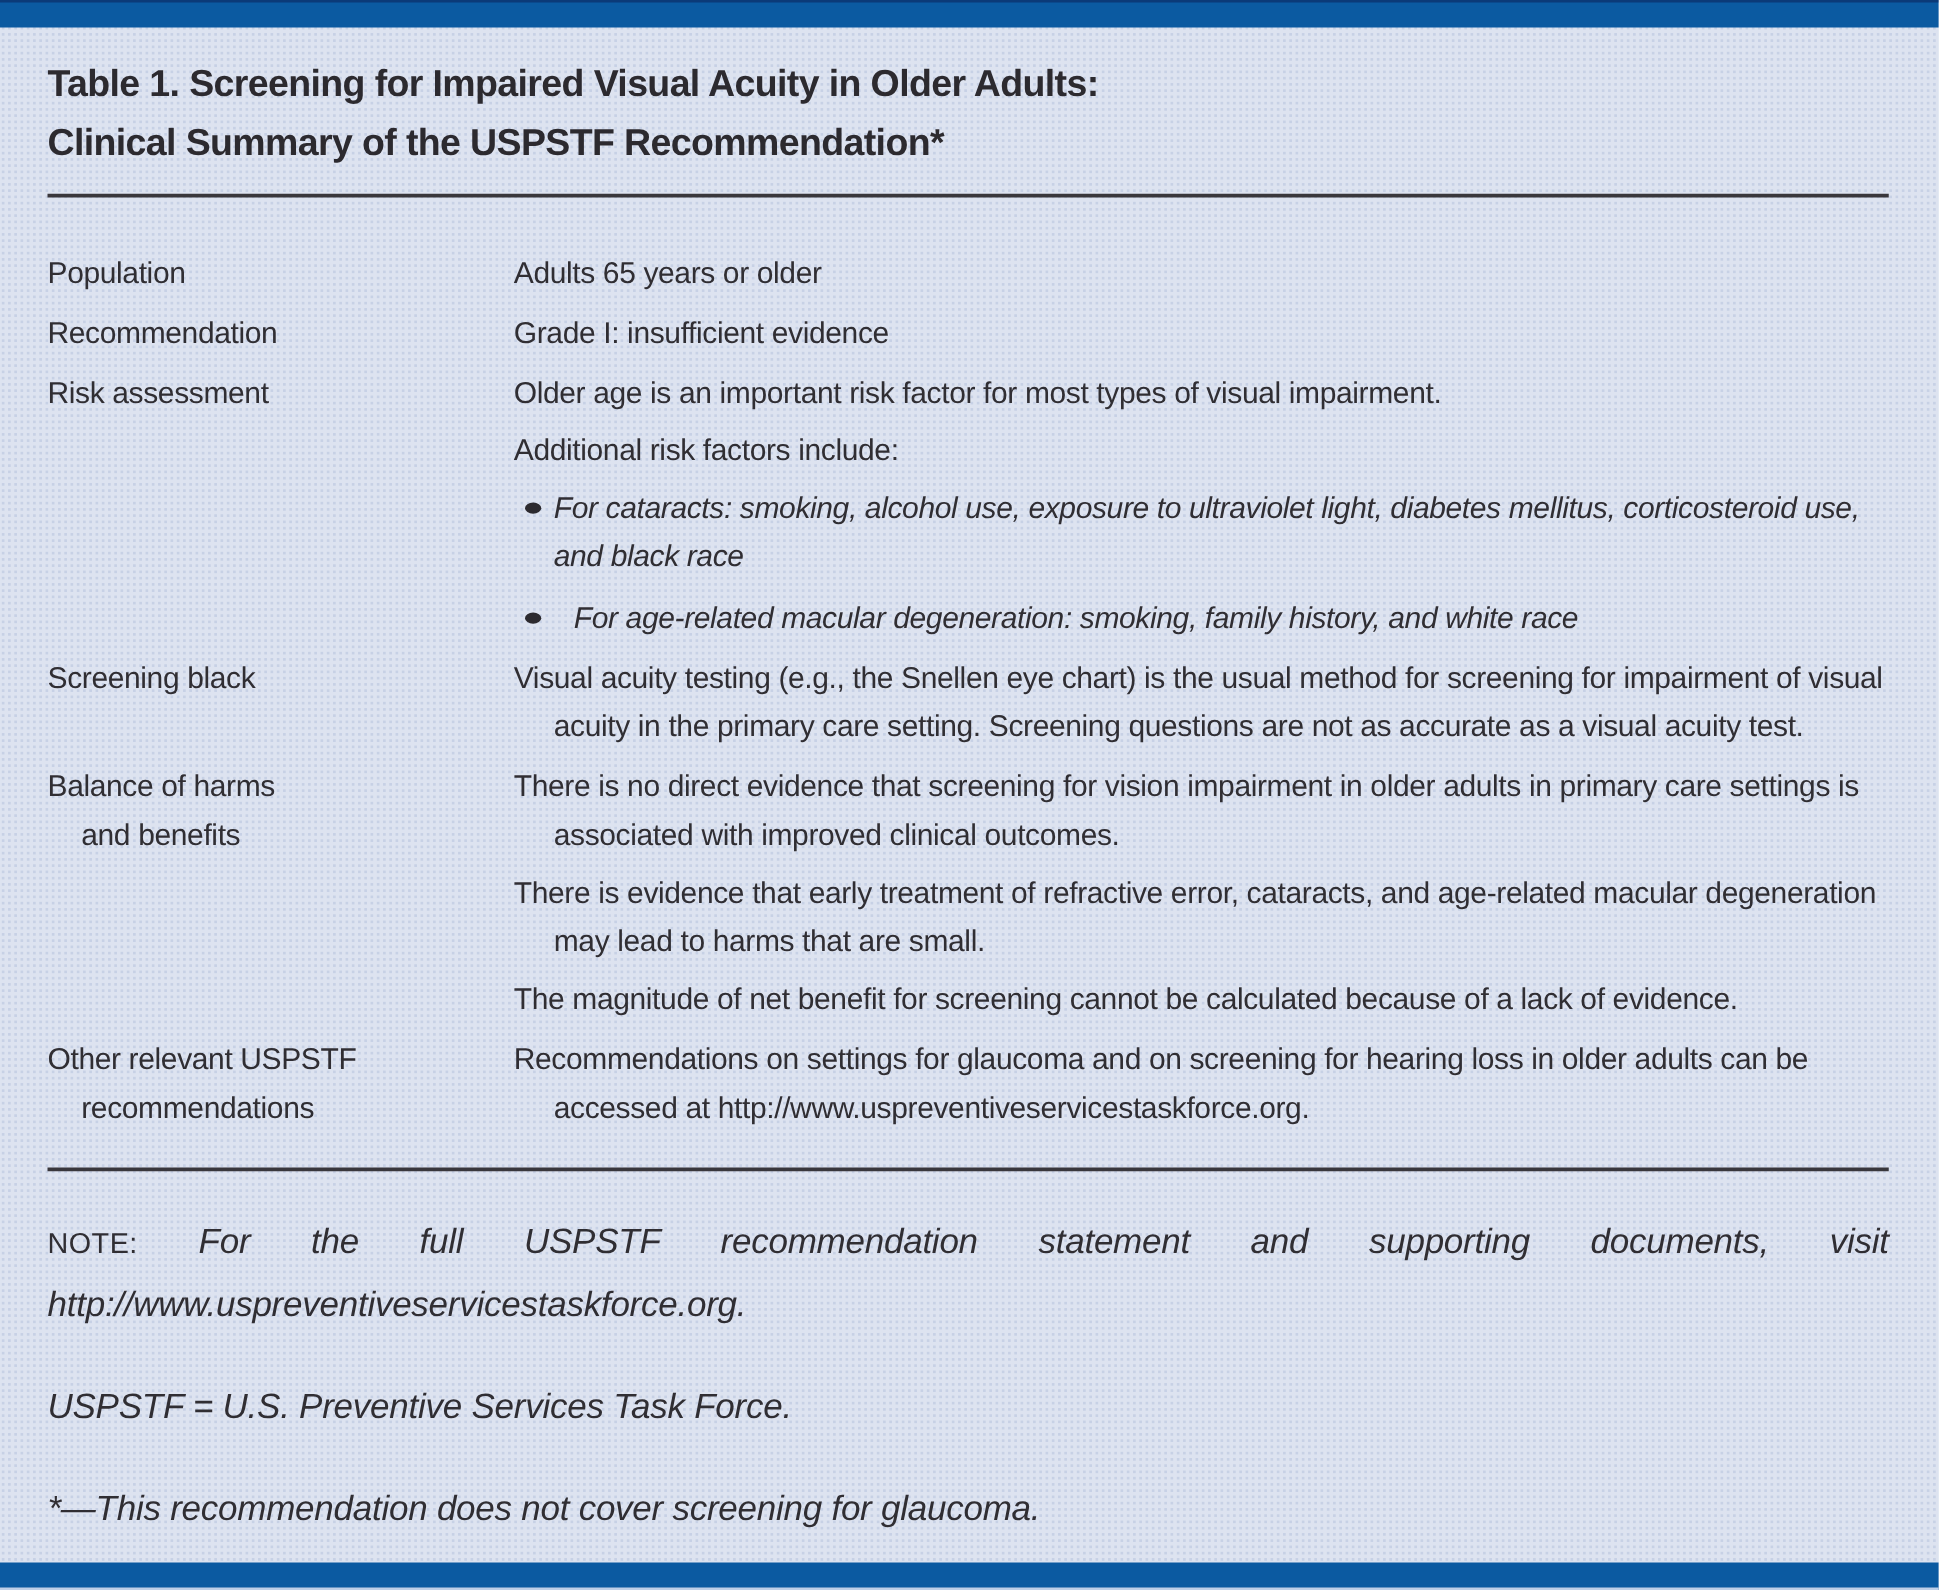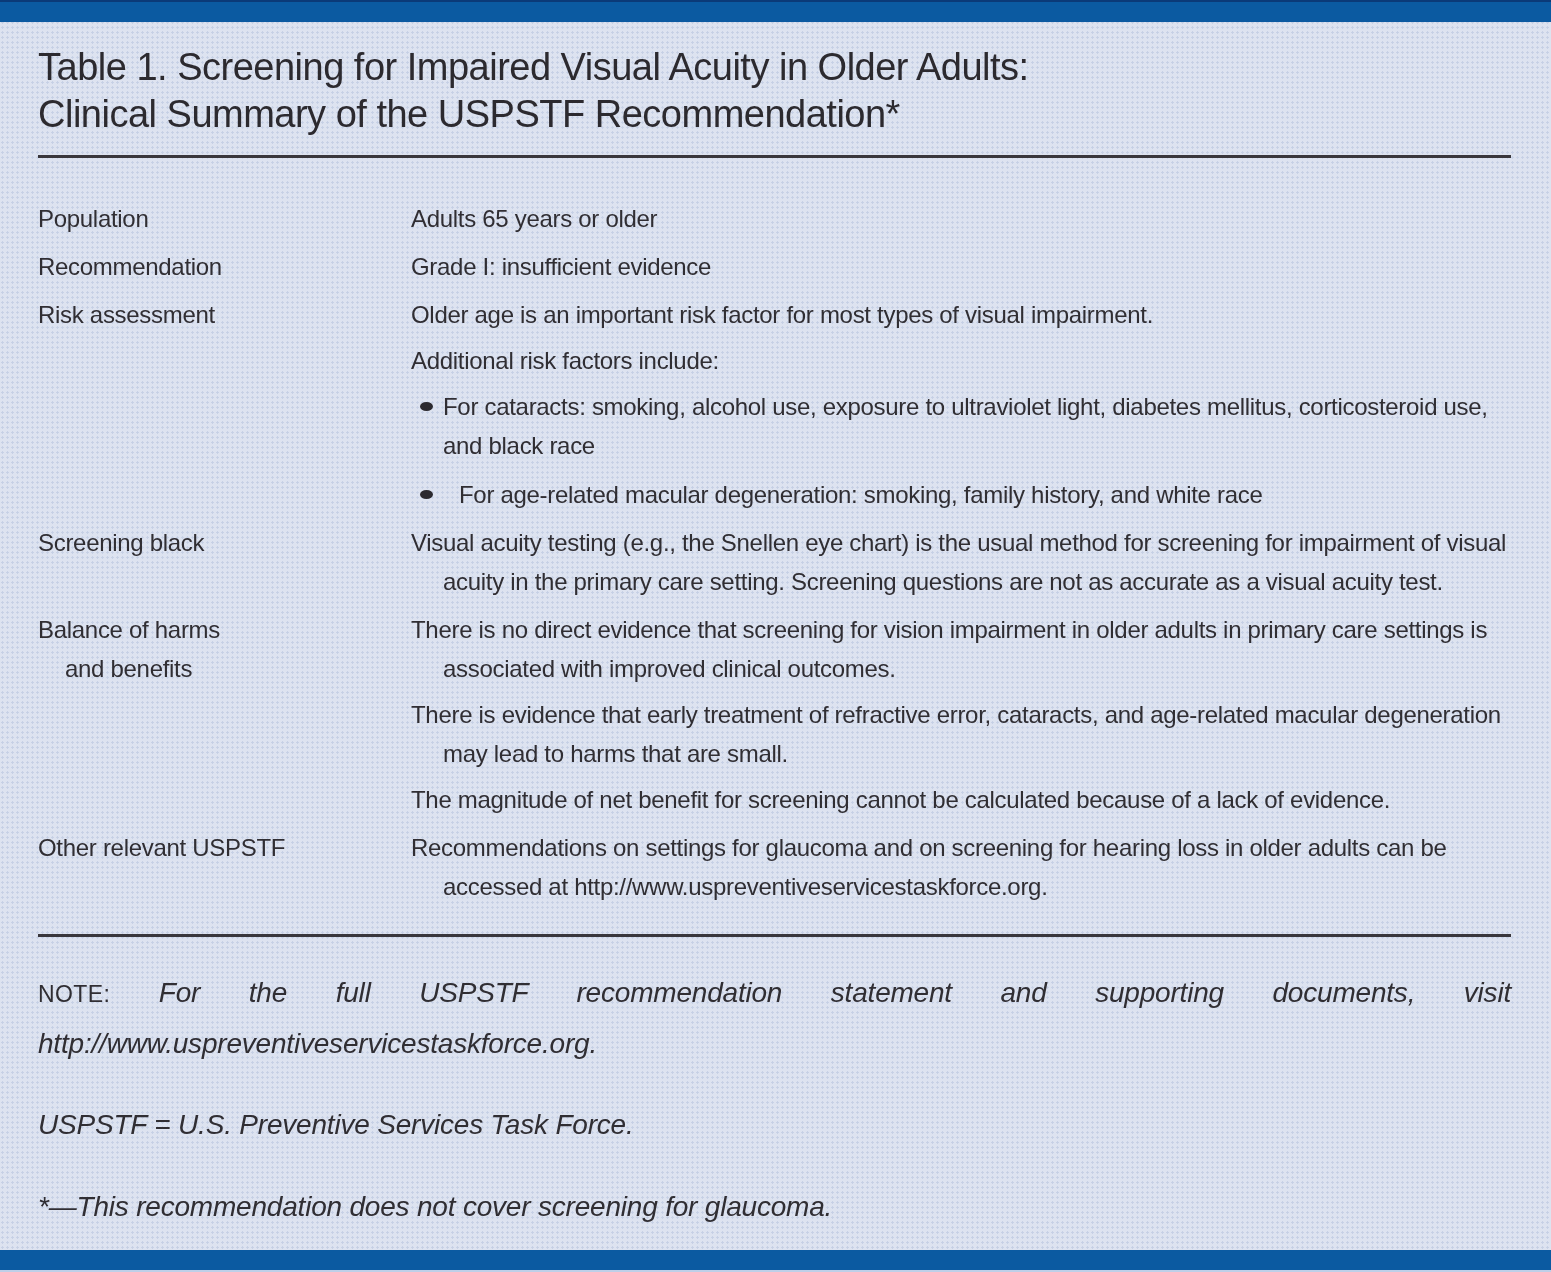--- a/index.html
+++ b/index.html
@@ -22,22 +22,22 @@
     background:var(--accent,#0b5aa1);
   }
   .accent-bar.top{top:0;border-top:2px solid rgba(10,20,70,0.45);}
   .accent-bar.bottom{bottom:0;border-bottom:2px solid rgba(210,220,240,0.9);}
   .content{
     position:absolute;top:20px;left:0;right:0;
     padding:0 40px 0 38px;
   }
   .title{
     margin-top:24px;
-    font-weight:normal;
-    font-size:38px;
+    font-weight:bold;
+    font-size:30px;
     line-height:47px;
     letter-spacing:-0.5px;
     color:#2c2a2f;
   }
   .rule{
     height:3px;
     background:var(--rule,#39373c);
     border:none;
     margin:17px 0 0 0;
   }
@@ -56,20 +56,21 @@
   .row-value p{
     margin:0 0 7px 16px;
     padding-left:32px;
     text-indent:-32px;
   }
   .row-value p:last-child{margin-bottom:0;}
   ul.bullets{
     list-style:none;
     margin:3px 0 0 0;
     padding:0 0 0 25px;
+    font-style:italic;
   }
   ul.bullets li{
     display:flex;
     margin-bottom:10px;
   }
   ul.bullets li:last-child{margin-bottom:0;gap:16px;}
   .bullet-dot{
     flex:0 0 13px;
     width:9px;height:9px;
     border-radius:50%;
@@ -170,20 +171,21 @@
         <div class="row-value">
           <p>There is no direct evidence that screening for vision impairment in older adults in primary care settings is associated with improved clinical outcomes.</p>
           <p>There is evidence that early treatment of refractive error, cataracts, and age-related macular degeneration may lead to harms that are small.</p>
           <p>The magnitude of net benefit for screening cannot be calculated because of a lack of evidence.</p>
         </div>
       </div>
 
       <div class="row">
         <div class="row-label">
           <div>Other relevant USPSTF</div>
+          <div class="cont">recommendations</div>
         </div>
         <div class="row-value">
           <p>Recommendations on settings for glaucoma and on screening for hearing loss in older adults can be accessed at http://www.uspreventiveservicestaskforce.org.</p>
         </div>
       </div>
 
     </div>
 
     <hr class="rule footer-rule">
 

